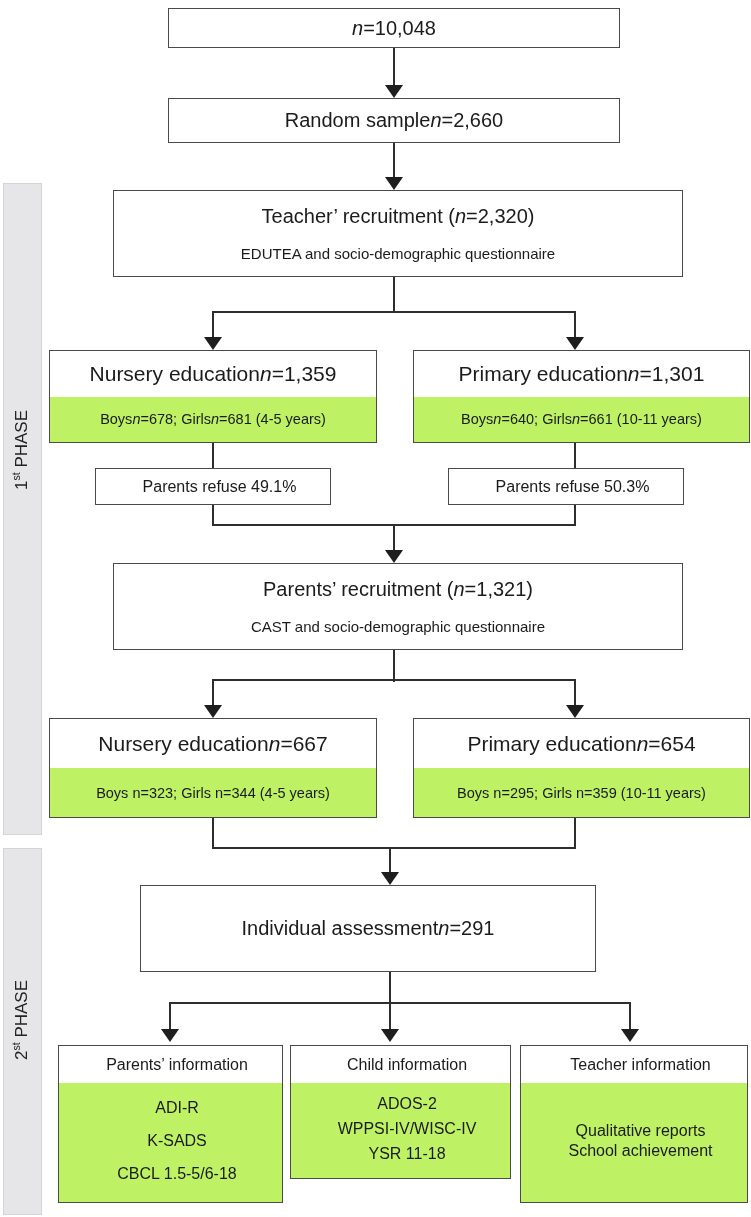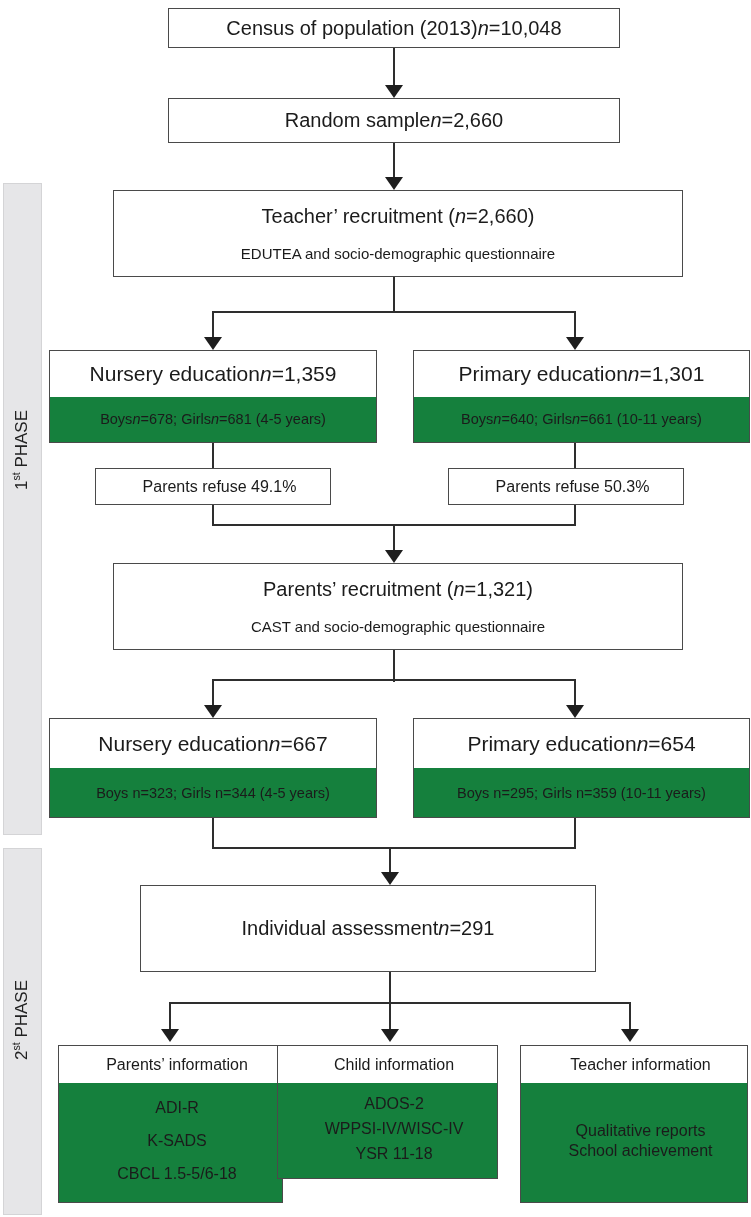--- a/index.html
+++ b/index.html
@@ -7,21 +7,21 @@
     position:relative; width:751px; height:1217px; background:#ffffff;
     font-family:"Liberation Sans","DejaVu Sans",sans-serif; color:#1b1b1b;
     overflow:hidden;
   }
   .box {
     position:absolute; background:#ffffff; border:1.5px solid #4a4a4a;
     box-sizing:border-box; display:flex; flex-direction:column;
   }
   .box-title { flex:1; display:flex; align-items:center; justify-content:center; white-space:nowrap; }
   .box-sub   { flex:1; display:flex; align-items:center; justify-content:center; white-space:nowrap; }
-  .gray { background:#15803d; }
+  .gray { background:#bef264; }
   .it { font-style:italic; }
   .f20 { font-size:20px; }
   .f21 { font-size:21px; }
   .f16 { font-size:16px;margin-left:13px; }
   .f15 { font-size:15px; }
   .f14 { font-size:14.5px; }
   .two-line { justify-content:space-around; padding:6px 0; }
   .box-note { display:flex; align-items:center; justify-content:center; white-space:nowrap; }
   .single { justify-content:center; }
   .info-title { height:37px; flex:none; display:flex; align-items:center; justify-content:center; }
@@ -57,39 +57,38 @@
   <div class="phase-bar" style="top:848px;height:367px"></div>
   <div class="phase-label-wrap" style="top:380px;height:140px">
     <span class="phase-label"><span>1</span><sup>st</sup><span> PHASE</span></span>
   </div>
   <div class="phase-label-wrap" style="top:955px;height:130px">
     <span class="phase-label"><span>2</span><sup>st</sup><span> PHASE</span></span>
   </div>
 
   <div class="box single" style="left:168px;top:8px;width:452px;height:40px">
     <div class="box-title f20">
-        <span>Census of population (2013) </span>
         <span class="it">n</span>
         <span>=10,048</span>
       </div>
   </div>
 
   <div class="box single" style="left:168px;top:98px;width:452px;height:45px">
     <div class="box-title f20">
         <span>Random sample </span>
         <span class="it">n</span>
         <span>=2,660</span>
       </div>
   </div>
 
   <div class="box two-line" style="left:113px;top:190px;width:570px;height:87px">
     <div class="box-title f20" style="flex:none">
         <span>Teacher’ recruitment (</span>
         <span class="it">n</span>
-        <span>=2,660)</span>
+        <span>=2,320)</span>
       </div>
     <div class="box-note f15">EDUTEA and socio-demographic questionnaire</div>
   </div>
 
   <div class="box" style="left:49px;top:350px;width:328px;height:93px">
     <div class="box-title f21">
         <span>Nursery education </span>
         <span class="it">n</span>
         <span>=1,359</span>
       </div>
@@ -160,21 +159,21 @@
   </div>
 
   <div class="box" style="left:58px;top:1045px;width:225px;height:158px">
     <div class="info-title f16">Parents’ information</div>
     <div class="info-body gray">
       <div class="info-item f16">ADI-R</div>
       <div class="info-item f16">K-SADS</div>
       <div class="info-item f16">CBCL 1.5-5/6-18</div>
     </div>
   </div>
-  <div class="box" style="left:277px;top:1045px;width:221px;height:134px">
+  <div class="box" style="left:290px;top:1045px;width:221px;height:134px">
     <div class="info-title f16">Child information</div>
     <div class="info-body gray">
       <div class="info-item f16">ADOS-2</div>
       <div class="info-item f16">WPPSI-IV/WISC-IV</div>
       <div class="info-item f16">YSR 11-18</div>
     </div>
   </div>
   <div class="box" style="left:520px;top:1045px;width:228px;height:158px">
     <div class="info-title f16">Teacher information</div>
     <div class="info-body gray centered">

